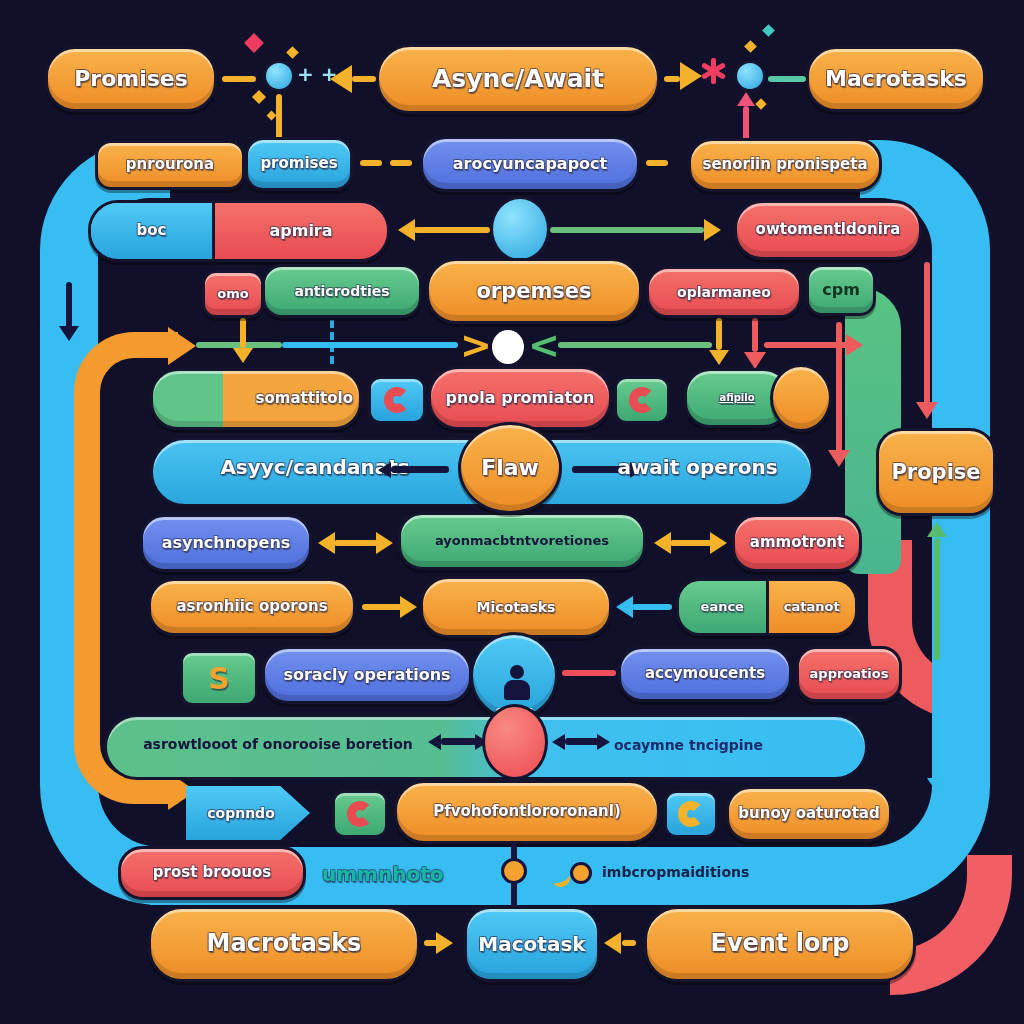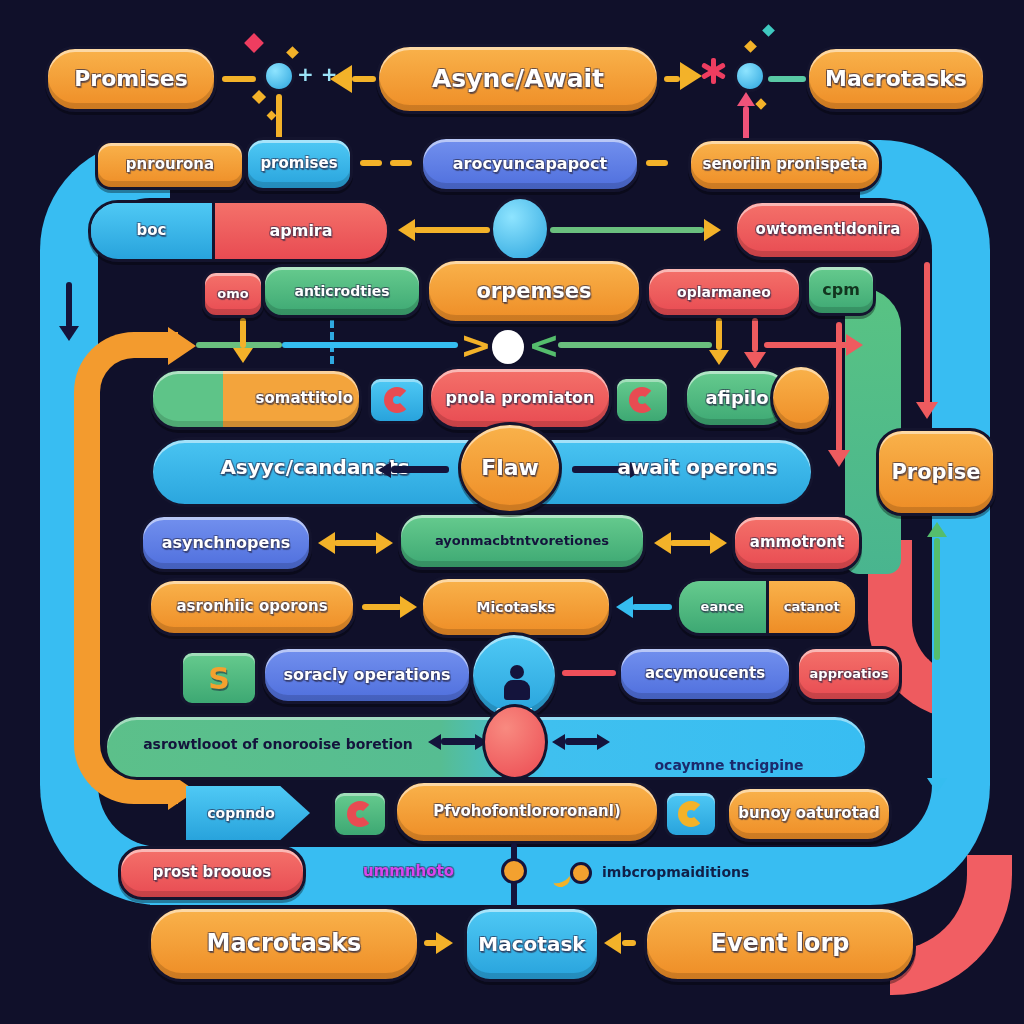--- a/index.html
+++ b/index.html
@@ -192,21 +192,21 @@
   </div>
   <div class="puz c-blue" style="left:368px;top:376px;width:58px;height:48px;">
     <div class="cring"></div>
   </div>
   <div class="bx c-red ow" style="left:428px;top:366px;width:184px;height:64px;border-radius:30px;font-size:16px;">
     <span>pnola promiaton</span>
   </div>
   <div class="puz c-green" style="left:614px;top:376px;width:56px;height:48px;">
     <div class="cring"></div>
   </div>
-  <div class="bx c-green ow" style="left:684px;top:368px;width:106px;height:60px;border-radius:26px;font-size:18px;">
+  <div class="bx c-green ow" style="left:684px;top:368px;width:106px;height:60px;border-radius:26px;font-size:10px;text-decoration:underline;">
     <span>afipilo</span>
   </div>
   <div class="bx c-orange" style="left:770px;top:364px;width:62px;height:68px;border-radius:50%;"></div>
 
   <div class="abs" style="left:150px;top:437px;width:664px;height:70px;border-radius:48px;border:3px solid #14142e;box-sizing:border-box;
               background:linear-gradient(180deg,#49c4f2,#2ba6de);z-index:5;box-shadow:inset 0 3px 0 rgba(255,255,255,.5);"></div>
   <div class="abs ow" style="left:185px;top:455px;width:260px;text-align:center;font-size:20px;color:#fff;z-index:6;">Asyyc/candanats</div>
   <div class="tr tr-l-k" style="left:378px;top:462px;z-index:6;"></div>
   <div class="hl" style="left:391px;top:466px;width:58px;height:7px;background:#14143c;z-index:6;"></div>
   <div class="bx c-orange ow" style="left:458px;top:422px;width:104px;height:92px;border-radius:50%;font-size:22px;z-index:6;">
@@ -281,21 +281,21 @@
               background:linear-gradient(90deg,#5cc08a 0,#56bd92 44%,#3fc0ef 58%,#38bdf2 100%);z-index:5;box-shadow:inset 0 3px 0 rgba(255,255,255,.45);"></div>
   <div class="abs" style="left:128px;top:736px;width:300px;font-size:14px;color:#14143c;z-index:6;text-align:center;">asrowtlooot of onorooise boretion</div>
   <div class="tr tr-l-k" style="left:428px;top:734px;z-index:6;"></div>
   <div class="hl" style="left:441px;top:738px;width:36px;height:7px;background:#14143c;z-index:6;"></div>
   <div class="tr tr-r-k" style="left:475px;top:734px;z-index:6;"></div>
   <div class="abs" style="left:482px;top:704px;width:66px;height:76px;border-radius:50%;border:3px solid #14142e;box-sizing:border-box;
               background:radial-gradient(circle at 35% 30%,#f88a80,#ec4b52);z-index:7;"></div>
   <div class="tr tr-l-k" style="left:552px;top:734px;z-index:6;"></div>
   <div class="hl" style="left:565px;top:738px;width:34px;height:7px;background:#14143c;z-index:6;"></div>
   <div class="tr tr-r-k" style="left:597px;top:734px;z-index:6;"></div>
-  <div class="abs" style="left:614px;top:737px;width:230px;font-size:14px;color:#1b2a6b;z-index:6;text-align:center;margin-top:20px;">ocaymne tncigpine</div>
+  <div class="abs" style="left:614px;top:737px;width:230px;font-size:14px;color:#1b2a6b;z-index:6;">ocaymne tncigpine</div>
 
   <div class="abs ow" style="left:186px;top:786px;width:124px;height:54px;background:linear-gradient(180deg,#4fc9f5,#28a3dc);
               clip-path:polygon(0 0,76% 0,100% 50%,76% 100%,0 100%);display:flex;align-items:center;justify-content:center;
               font-size:14px;color:#fff;z-index:5;filter:drop-shadow(0 0 2px #101028);">
     <span style="padding-right:14px;">copnndo</span>
   </div>
   <div class="puz c-green" style="left:332px;top:790px;width:56px;height:48px;">
     <div class="cring"></div>
   </div>
   <div class="bx c-orange ow" style="left:394px;top:780px;width:266px;height:64px;border-radius:30px;font-size:15px;">
@@ -304,21 +304,21 @@
   <div class="puz c-blue" style="left:664px;top:790px;width:54px;height:48px;">
     <div class="cring" style="border-color:#f3b229;border-right-color:transparent;"></div>
   </div>
   <div class="bx c-orange ow" style="left:726px;top:786px;width:166px;height:56px;border-radius:24px;font-size:15px;">
     <span>bunoy oaturotad</span>
   </div>
 
   <div class="bx c-red ow" style="left:118px;top:846px;width:188px;height:54px;border-radius:24px;font-size:15px;z-index:6;">
     <span>prost broouos</span>
   </div>
-  <div class="abs ow" style="left:322px;top:862px;font-size:15px;color:#d946ef;z-index:6;margin-left:41px;">ummnhoto</div>
+  <div class="abs ow" style="left:322px;top:862px;font-size:20px;color:#14b8a6;z-index:6;">ummnhoto</div>
   <div class="vl" style="left:511px;top:843px;height:70px;background:#14143c;z-index:5;"></div>
   <div class="abs" style="left:501px;top:858px;width:26px;height:26px;border-radius:50%;background:#f3a12f;border:3px solid #14143c;box-sizing:border-box;z-index:6;"></div>
   <div class="abs" style="left:552px;top:870px;width:18px;height:12px;border-bottom:5px solid #f3b229;border-radius:50%;transform:rotate(-24deg);z-index:6;"></div>
   <div class="abs" style="left:570px;top:862px;width:22px;height:22px;border-radius:50%;background:#f3a12f;border:3px solid #14143c;box-sizing:border-box;z-index:6;"></div>
   <div class="abs" style="left:602px;top:864px;font-size:14px;color:#102048;z-index:6;">imbcropmaiditions</div>
 
   <div class="bx c-orange ow" style="left:148px;top:906px;width:272px;height:76px;border-radius:34px;font-size:24px;z-index:6;">
     <span>Macrotasks</span>
   </div>
   <div class="hl" style="left:424px;top:940px;width:14px;background:#f3b229;z-index:6;"></div>

